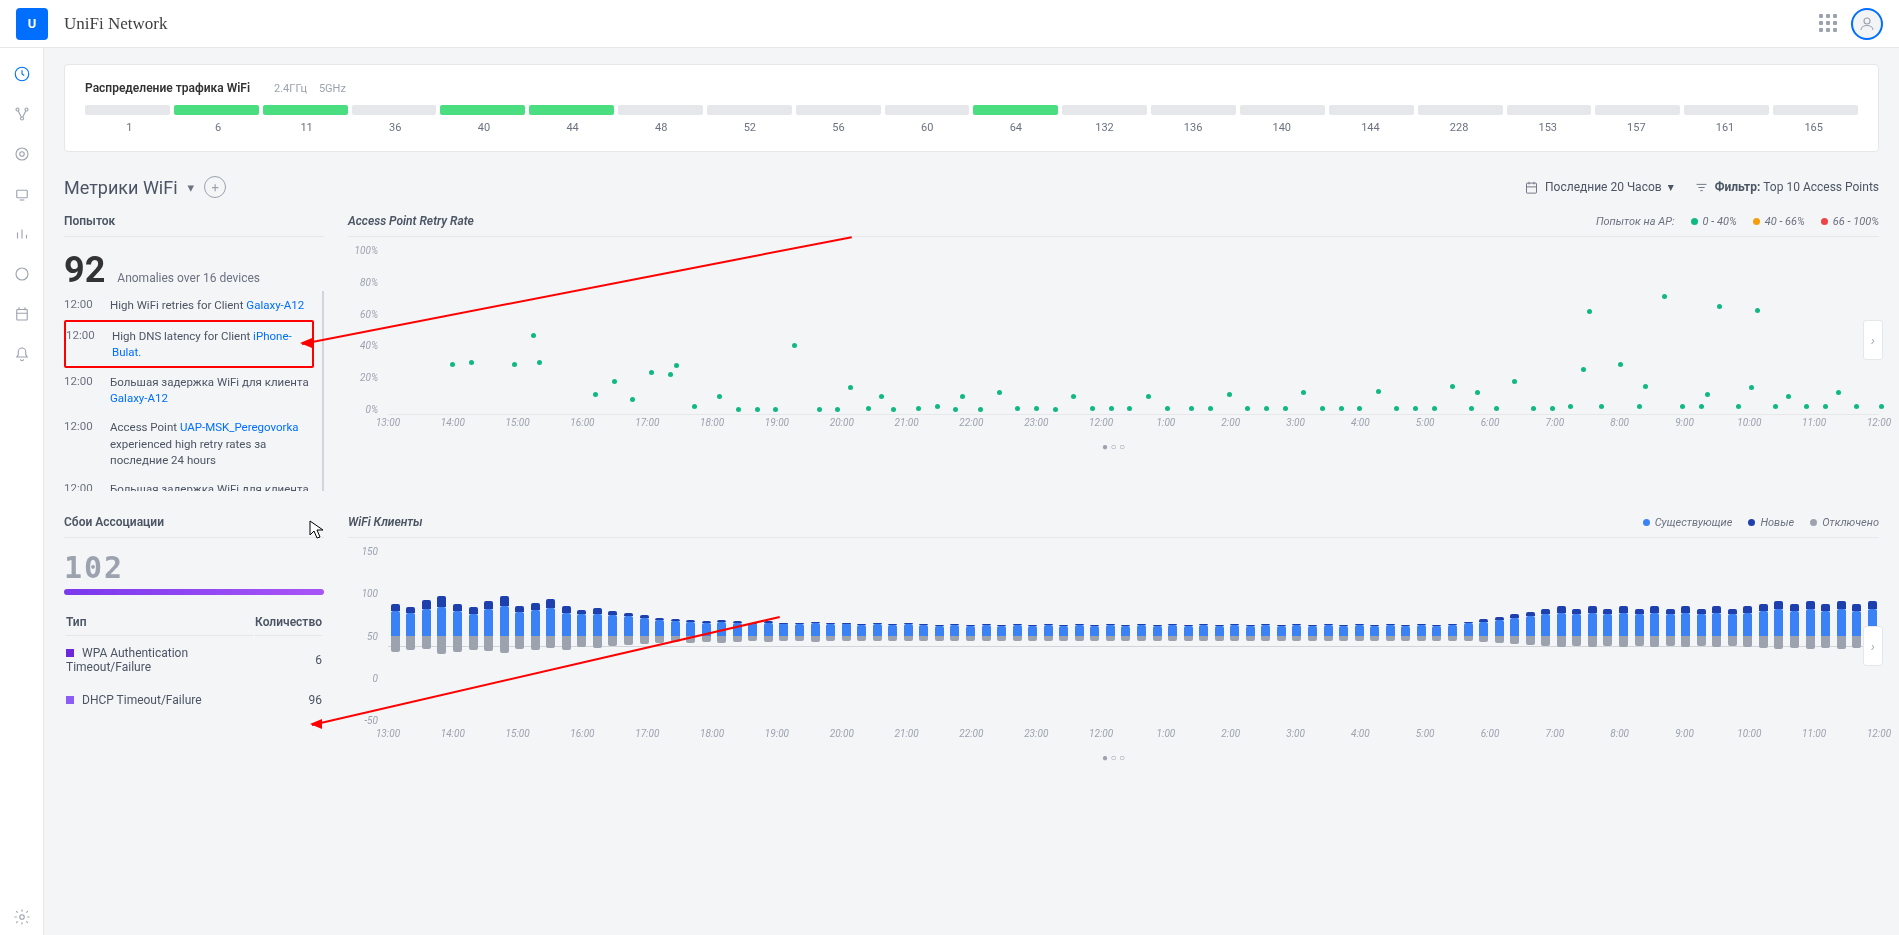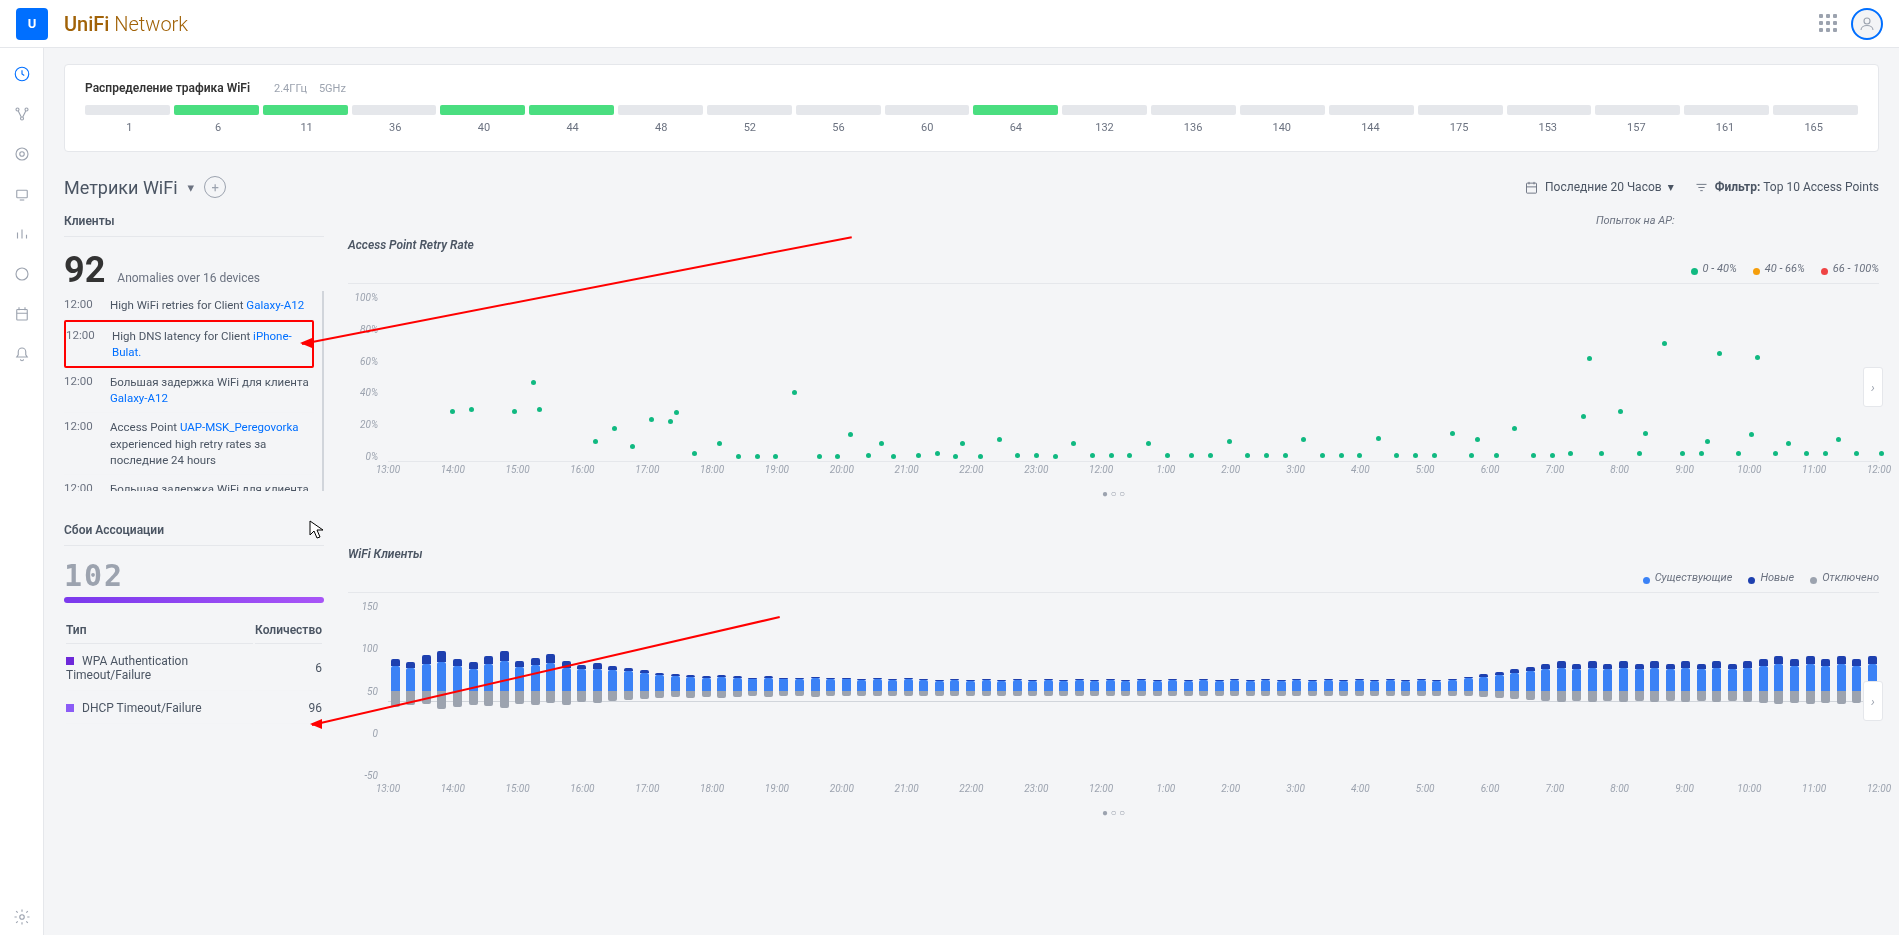--- a/index.html
+++ b/index.html
@@ -1,20 +1,20 @@
 <!DOCTYPE html>
 <html><head>
 <meta charset="utf-8">
 <style>
 * { box-sizing: border-box; margin: 0; padding: 0; }
 body { font-family: -apple-system, BlinkMacSystemFont, "Segoe UI", Roboto, sans-serif; background: #f4f5f7; color: #333; font-size: 13px; overflow-x: hidden; }
 
 .topbar { height: 48px; background: #fff; border-bottom: 1px solid #e5e7eb; display: flex; align-items: center; padding: 0 16px; position: relative; }
 .logo-badge { width: 32px; height: 32px; background: #006fff; border-radius: 4px; display: flex; align-items: center; justify-content: center; color: #fff; font-weight: bold; margin-right: 16px; }
-.brand { color: #a16207; font-size: 20px; font-weight: 300; }
+.brand { color: #404040; font-size: 17px; font-weight: 300; font-family: Liberation Serif, serif; }
 .brand b { font-weight: 500; }
 .topbar-right { position: absolute; right: 16px; display: flex; align-items: center; gap: 12px; }
 .apps-grid { width: 20px; height: 20px; display: grid; grid-template-columns: repeat(3,4px); grid-template-rows: repeat(3,4px); gap: 3px; }
 .apps-grid span { background: #9ca3af; border-radius: 1px; }
 .avatar { width: 32px; height: 32px; border-radius: 50%; border: 2px solid #006fff; display: flex; align-items: center; justify-content: center; background: #f3f4f6; }
 
 .layout { display: flex; height: calc(100vh - 48px); }
 .sidebar { width: 44px; background: #fff; border-right: 1px solid #e5e7eb; display: flex; flex-direction: column; align-items: center; padding-top: 8px; gap: 4px; }
 .sidebar-item { width: 36px; height: 36px; display: flex; align-items: center; justify-content: center; color: #9ca3af; border-radius: 4px; cursor: pointer; }
 .sidebar-item.active { color: #006fff; }
@@ -48,21 +48,21 @@
 .anomaly-row { display: flex; gap: 12px; font-size: 11.5px; padding: 6px 0; border-bottom: 1px solid #f3f4f6; }
 .anomaly-time { color: #6b7280; width: 34px; flex-shrink: 0; }
 .anomaly-text { color: #4b5563; line-height: 1.4; }
 .anomaly-text a { color: #006fff; text-decoration: none; }
 .highlight-box { border: 2px solid #ff0000; border-radius: 2px; }
 
 .chart-panel { flex: 1; position: relative; font-style: italic; }
 .chart-head { display: flex; justify-content: space-between; align-items: center; border-bottom: 1px solid #e5e7eb; padding-bottom: 8px; margin-bottom: 8px; }
 .chart-title { font-size: 12px; font-weight: 600; color: #4b5563; }
 .chart-legend { display: flex; gap: 16px; font-size: 11px; color: #6b7280; }
-.leg-item { display: flex; align-items: flex-end; gap: 5px; margin-top: 48px; }
+.leg-item { display: flex; align-items: center; gap: 5px; }
 .leg-dot { width: 7px; height: 7px; border-radius: 50%; }
 .chart-body { position: relative; height: 190px; }
 .y-axis { position: absolute; left: 0; top: 0; bottom: 20px; width: 36px; display: flex; flex-direction: column; justify-content: space-between; font-size: 10px; color: #9ca3af; text-align: right; padding-right: 6px; }
 .plot { position: absolute; left: 40px; right: 0; top: 0; bottom: 20px; border-bottom: 1px solid #e5e7eb; }
 .x-axis { position: absolute; left: 40px; right: 0; bottom: 0; height: 18px; font-size: 10px; color: #9ca3af; }
 .x-axis span { position: absolute; transform: translateX(-50%); }
 .dot { position: absolute; width: 5px; height: 5px; border-radius: 50%; background: #10b981; }
 .pager-dots { text-align: center; margin-top: 6px; color: #9ca3af; font-size: 10px; }
 .chevron-right { position: absolute; right: -4px; top: 50%; transform: translateY(-50%); width: 20px; height: 40px; background: #fff; border: 1px solid #e5e7eb; border-radius: 3px; display: flex; align-items: center; justify-content: center; color: #9ca3af; cursor: pointer; }
 
@@ -219,21 +219,21 @@
           <span style="left: 27.5%;">44</span>
           <span style="left: 32.5%;">48</span>
           <span style="left: 37.5%;">52</span>
           <span style="left: 42.5%;">56</span>
           <span style="left: 47.5%;">60</span>
           <span style="left: 52.5%;">64</span>
           <span style="left: 57.5%;">132</span>
           <span style="left: 62.5%;">136</span>
           <span style="left: 67.5%;">140</span>
           <span style="left: 72.5%;">144</span>
-          <span style="left: 77.5%;">175</span>
+          <span style="left: 77.5%;">228</span>
           <span style="left: 82.5%;">153</span>
           <span style="left: 87.5%;">157</span>
           <span style="left: 92.5%;">161</span>
           <span style="left: 97.5%;">165</span>
         </div>
     </div>
 
     <div class="section-head">
       <div class="section-left">
         <span class="section-title">Метрики WiFi</span>
@@ -253,21 +253,21 @@
           <svg viewBox="0 0 24 24" fill="none" stroke="#6b7280" stroke-width="1.5" style="width:15px;height:15px;">
               <path d="M4 7h16M7 12h10M10 17h4"></path>
             </svg>
           <span><b>Фильтр:</b><span> Top 10 Access Points</span></span>
         </div>
       </div>
     </div>
 
     <div class="dash-row">
       <div class="panel-left">
-        <div class="panel-title">Клиенты</div>
+        <div class="panel-title">Попыток</div>
         <div style="display:flex;align-items:baseline;">
           <span class="big-num">92</span>
           <span class="big-sub">Anomalies over 16 devices</span>
         </div>
         <div class="anomaly-list" id="anomaly-list">
             <div class="anomaly-row">
               <span class="anomaly-time">12:00</span>
               <span class="anomaly-text">High WiFi retries for Client <a href="#">Galaxy-A12</a></span>
             </div>
             <div class="anomaly-row highlight-box">

